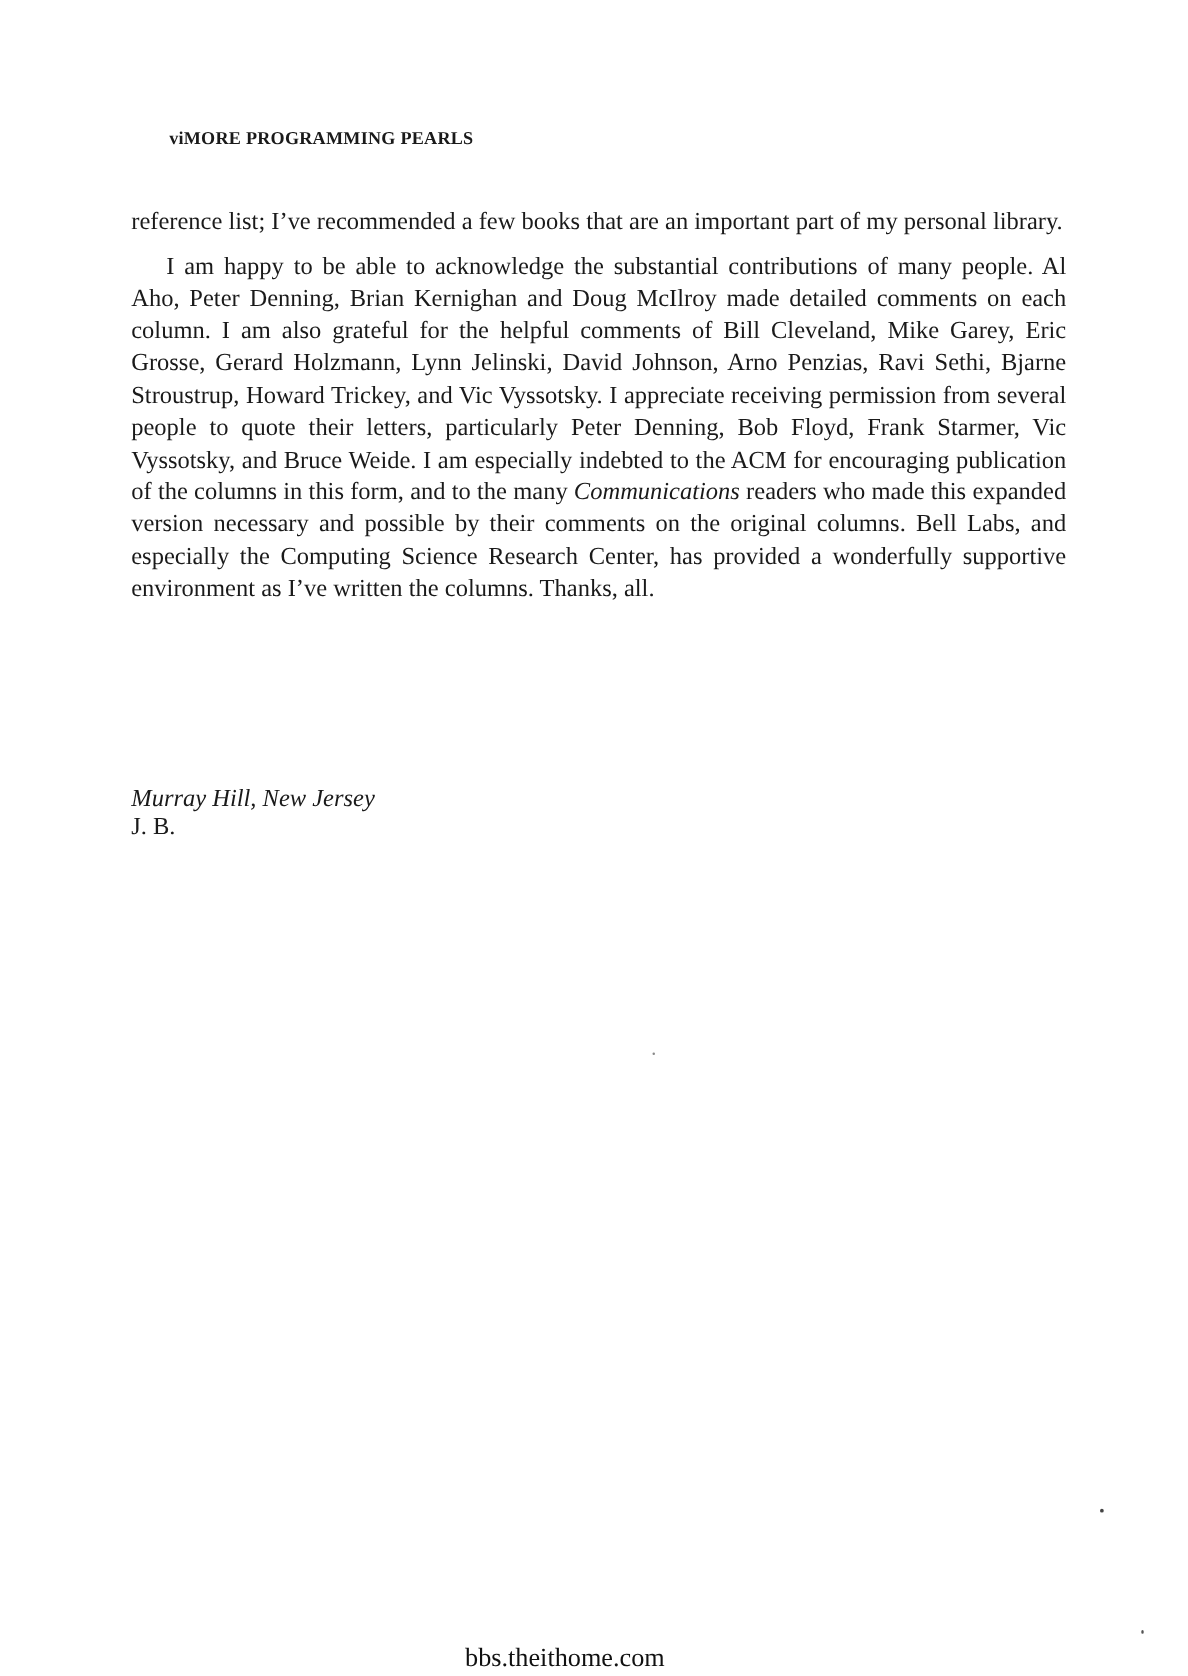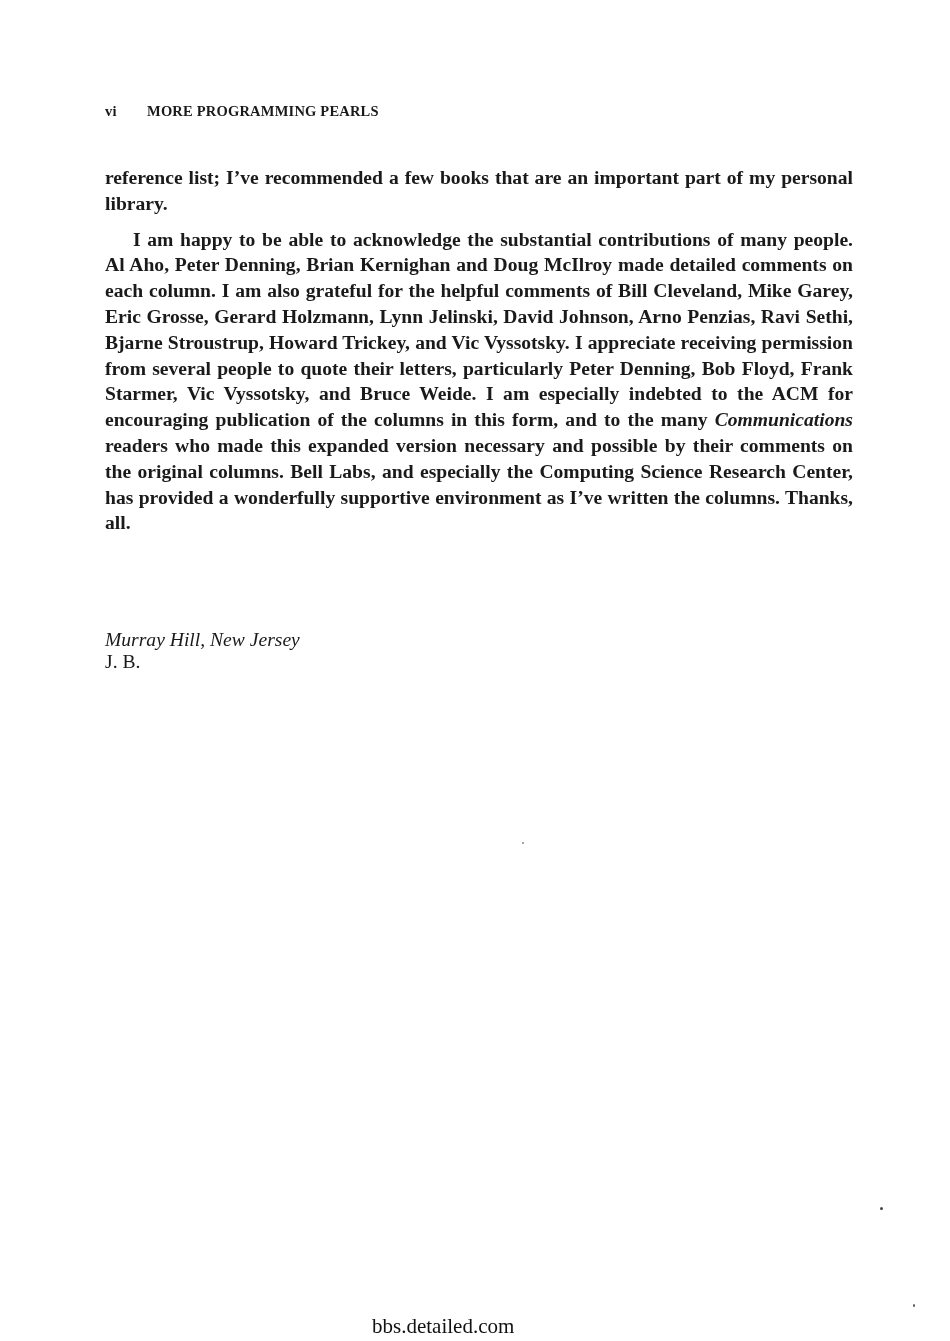--- a/index.html
+++ b/index.html
@@ -20,34 +20,34 @@
       left: 105px;
       top: 103px;
       font-size: 14.5px;
       font-weight: bold;
       letter-spacing: 0.2px;
       white-space: nowrap;
     }
     .running-head .folio {
       display: inline-block;
       width: 42px;
+      text-align: right;
     }
     .body-text {
       position: absolute;
       left: 105px;
       top: 165px;
       width: 748px;
       font-size: 19.6px;
       line-height: 25.8px;
       text-align: justify;
       hyphens: manual;
     }
     .body-text p {
       margin: 0;
-      font-weight: bold;
     }
     .body-text p.first {
       margin-bottom: 10px;
     }
     .body-text p.indent {
       text-indent: 28px;
     }
     .body-text em {
       font-style: italic;
     }
@@ -88,17 +88,17 @@
 <div class="body-text">
   <p class="first">reference list; I’ve recommended a few books that are an important part of my personal library.</p>
   <p class="indent"><span>I am happy to be able to acknowledge the substantial contributions of many people.  Al Aho, Peter Denning, Brian Kernighan and Doug McIlroy made detailed comments on each column.  I am also grateful for the helpful com­ments of Bill Cleveland, Mike Garey, Eric Grosse, Gerard Holzmann, Lynn Jel­inski, David Johnson, Arno Penzias, Ravi Sethi, Bjarne Stroustrup, Howard Trickey, and Vic Vyssotsky.  I appreciate receiving permission from several peo­ple to quote their letters, particularly Peter Denning, Bob Floyd, Frank Starmer, Vic Vyssotsky, and Bruce Weide.  I am especially indebted to the ACM for encouraging publication of the columns in this form, and to the many </span><em>Communications</em><span> readers who made this expanded version necessary and possible by their comments on the original columns.  Bell Labs, and especially the Computing Science Research Center, has provided a wonderfully supportive environment as I’ve written the columns.  Thanks, all.</span></p>
 </div>
 
 <div class="signoff">
   <span class="place">Murray Hill, New Jersey</span>
   <span class="initials">J. B.</span>
 </div>
 
-<div class="watermark">bbs.detailed.com</div>
+<div class="watermark">bbs.theithome.com</div>
 
 <span class="speck" style="left:522px;top:842px;width:2px;height:2px;"></span>
 <span class="speck" style="left:880px;top:1207px;width:3px;height:3px;background:#444;"></span>
 <span class="speck" style="left:913px;top:1304px;width:2px;height:3px;background:#555;"></span>
 
 </body></html>

